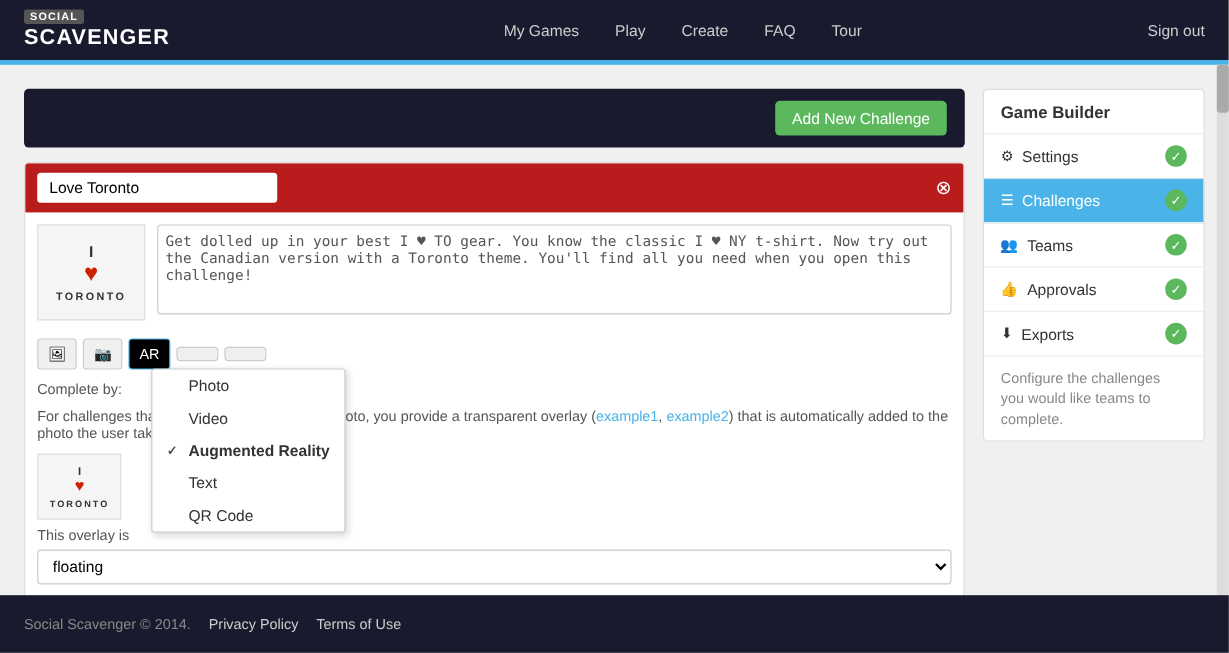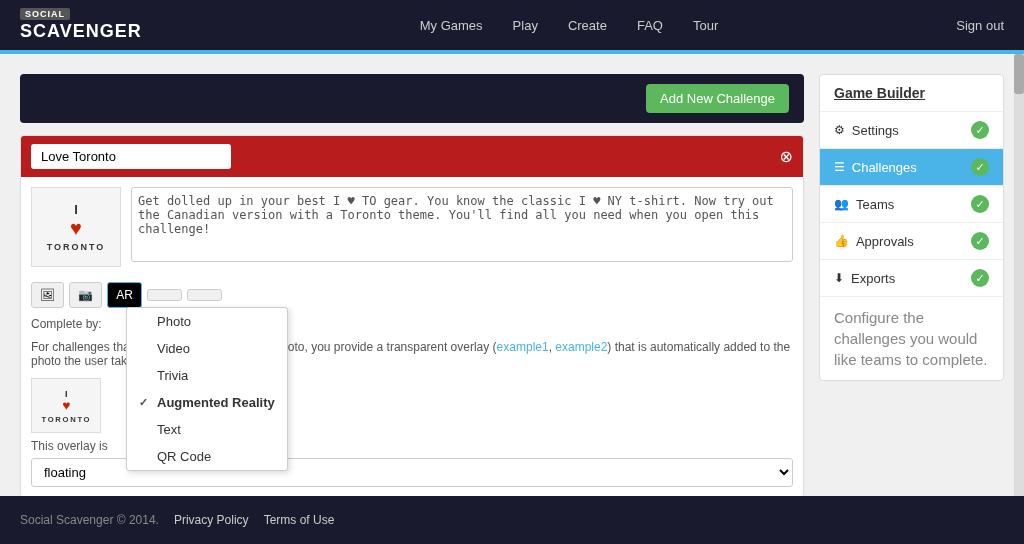--- a/index.html
+++ b/index.html
@@ -255,21 +255,20 @@
       border: 1px solid #ddd;
       border-radius: 4px;
       overflow: hidden;
     }
     #sidebar-title {
       padding: 10px 14px;
       font-size: 14px;
       font-weight: bold;
       color: #333;
       border-bottom: 1px solid #eee;
-      text-decoration: underline;
     }
     .sidebar-item {
       display: flex;
       align-items: center;
       justify-content: space-between;
       padding: 9px 14px;
       border-bottom: 1px solid #eee;
       cursor: pointer;
       font-size: 13px;
       color: #333;
@@ -290,21 +289,21 @@
       background: #5cb85c;
       border-radius: 50%;
       display: flex;
       align-items: center;
       justify-content: center;
       color: white;
       font-size: 11px;
     }
     #sidebar-desc {
       padding: 10px 14px;
-      font-size: 15px;
+      font-size: 12px;
       color: #888;
       line-height: 1.4;
     }
 
     
     #scrollbar {
       position: absolute;
       right: 0;
       top: 54px;
       width: 10px;
@@ -389,24 +388,20 @@
 
         <div id="type-dropdown">
           <div class="dropdown-item">
             <span class="check"></span>
             <span>Photo</span>
           </div>
           <div class="dropdown-item">
             <span class="check"></span>
             <span>Video</span>
           </div>
-          <div class="dropdown-item">
-            <span class="check"></span>
-            <span>Trivia</span>
-          </div>
           <div class="dropdown-item selected">
             <span class="check">✓</span>
             <span>Augmented Reality</span>
           </div>
           <div class="dropdown-item">
             <span class="check"></span>
             <span>Text</span>
           </div>
           <div class="dropdown-item">
             <span class="check"></span>

